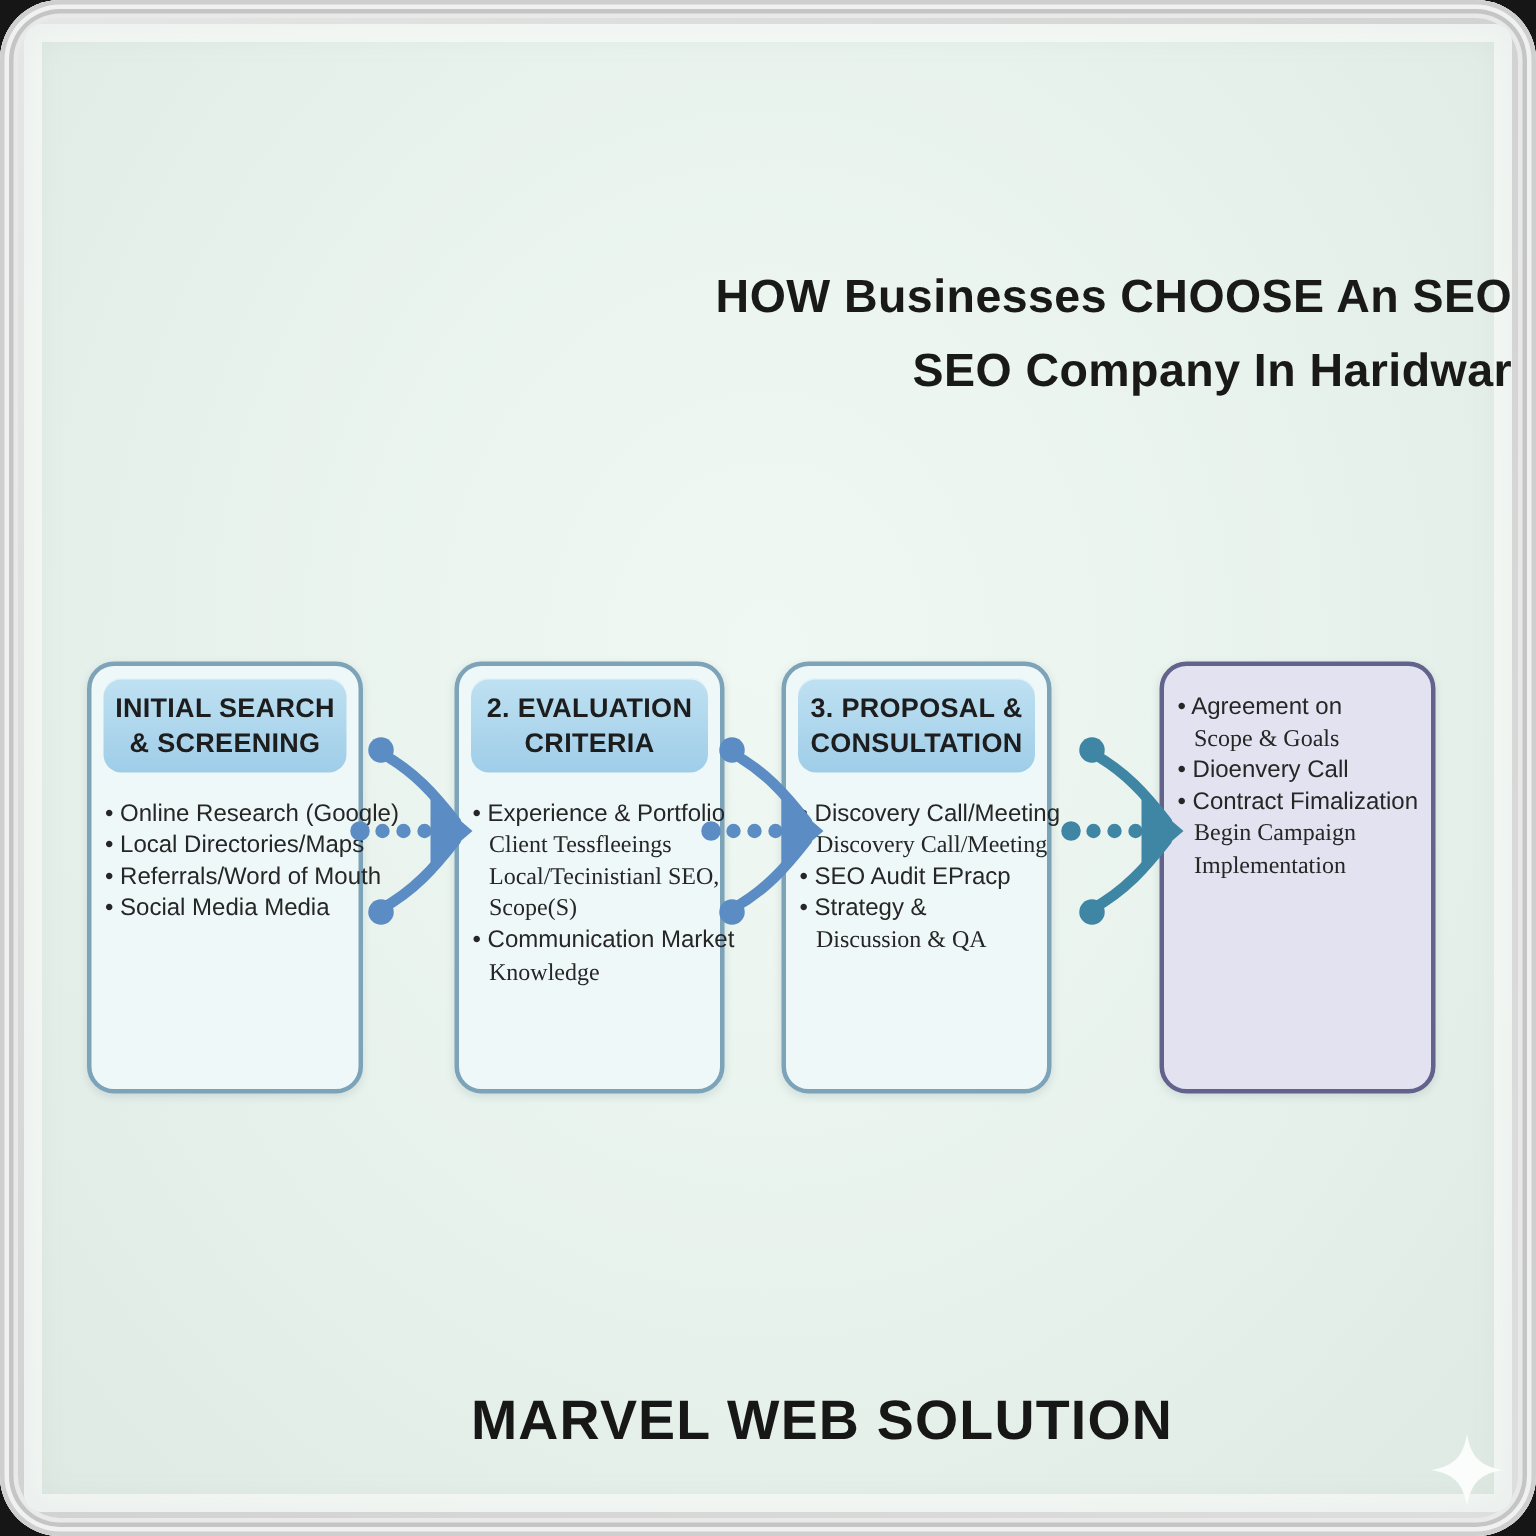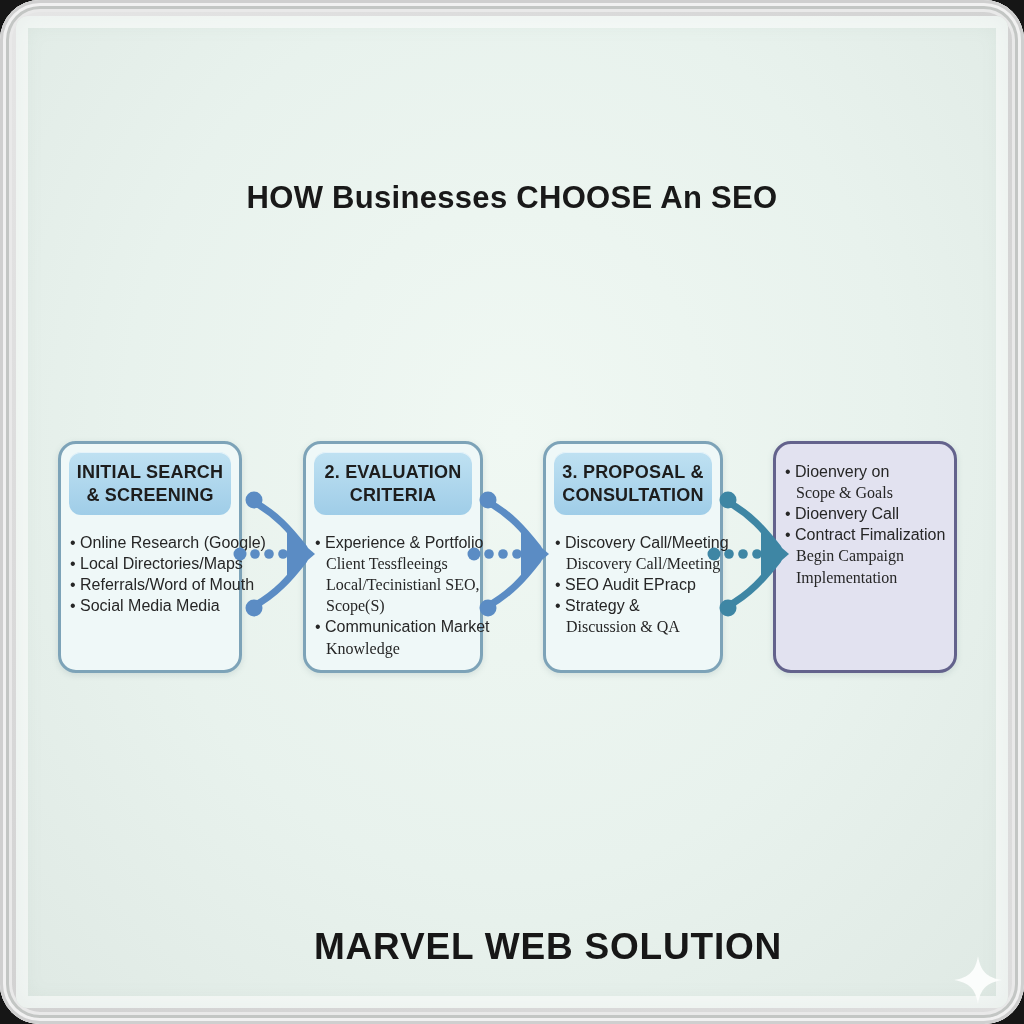--- a/index.html
+++ b/index.html
@@ -15,27 +15,27 @@
     box-shadow:inset 0 0 0 3px #cfcfcf, inset 0 0 0 6px #f1f1f1,
                inset 0 0 0 9px #c3c6c4, inset 0 0 0 12px #e9e9e9;
   }
   .board{
     position:absolute;inset:16px;border-radius:12px;
     background:radial-gradient(ellipse at 50% 42%, #f0f8f3 0%, #e8f2ed 55%, #dfe9e4 100%);
     box-shadow:inset 0 0 0 12px rgba(255,255,255,.55), inset 0 0 26px rgba(120,150,135,.18);
   }
   .title{
     position:absolute;top:158px;left:0;width:100%;
-    text-align:center;font-weight:700;font-size:31px;line-height:1.58;
+    text-align:right;font-weight:700;font-size:31px;line-height:1.58;
     color:#191919;letter-spacing:.3px;
   }
   .title div{white-space:nowrap;}
   .flow{position:absolute;inset:0;}
   .card{
-    position:absolute;top:425px;height:232px;border-radius:18px;
+    position:absolute;top:425px;height:288px;border-radius:18px;
     border:3px solid #7da3b8;background:#eff8f8;
     box-shadow:0 2px 6px rgba(90,120,130,.18);
     box-sizing:border-box;overflow:visible;
   }
   .card.purple{border-color:#63628c;background:#e2e2f0;}
   .card-header{
     margin:8px 8px 0 8px;border-radius:12px;padding:9px 2px;
     background:linear-gradient(180deg,#bfe1f2 0%,#9fcde8 100%);
     text-align:center;font-weight:700;font-size:18px;line-height:1.25;
     color:#1d1d1d;letter-spacing:.2px;
@@ -55,20 +55,21 @@
   .sparkle{position:absolute;left:936px;top:938px;width:52px;height:52px;opacity:.96;}
 </style>
 </head>
 <body>
 
 <div class="frame">
   <div class="board">
 
     <div class="title">
       <div>HOW Businesses CHOOSE An SEO</div>
+      <div>SEO Company In Haridwar</div>
     </div>
 
     <div class="flow">
         <div class="card" style="left: 42px; width: 184px;">
           <div class="card-header">
             <div>INITIAL SEARCH</div>
             <div>&amp; SCREENING</div>
           </div>
           <div class="bullets">
             <div>
@@ -96,21 +97,21 @@
               <div class="b-line b-cont">Client Tessfleeings</div>
               <div class="b-line b-cont">Local/Tecinistianl SEO,</div>
               <div class="b-line b-cont">Scope(S)</div>
             </div>
             <div>
               <div class="b-line b-first">Communication Market</div>
               <div class="b-line b-cont">Knowledge</div>
             </div>
           </div>
         </div>
-        <div class="card" style="left: 527px; width: 180px;">
+        <div class="card" style="left: 505px; width: 180px;">
           <div class="card-header">
             <div>3. PROPOSAL &amp;</div>
             <div>CONSULTATION</div>
           </div>
           <div class="bullets">
             <div>
               <div class="b-line b-first">Discovery Call/Meeting</div>
               <div class="b-line b-cont">Discovery Call/Meeting</div>
             </div>
             <div>
@@ -118,21 +119,21 @@
             </div>
             <div>
               <div class="b-line b-first">Strategy &amp;</div>
               <div class="b-line b-cont">Discussion &amp; QA</div>
             </div>
           </div>
         </div>
         <div class="card purple" style="left: 757px; width: 184px;">
           <div class="bullets">
             <div>
-              <div class="b-line b-first">Dioenvery on</div>
+              <div class="b-line b-first">Agreement on</div>
               <div class="b-line b-cont">Scope &amp; Goals</div>
             </div>
             <div>
               <div class="b-line b-first">Dioenvery Call</div>
             </div>
             <div>
               <div class="b-line b-first">Contract Fimalization</div>
               <div class="b-line b-cont">Begin Campaign</div>
               <div class="b-line b-cont">Implementation</div>
             </div>

